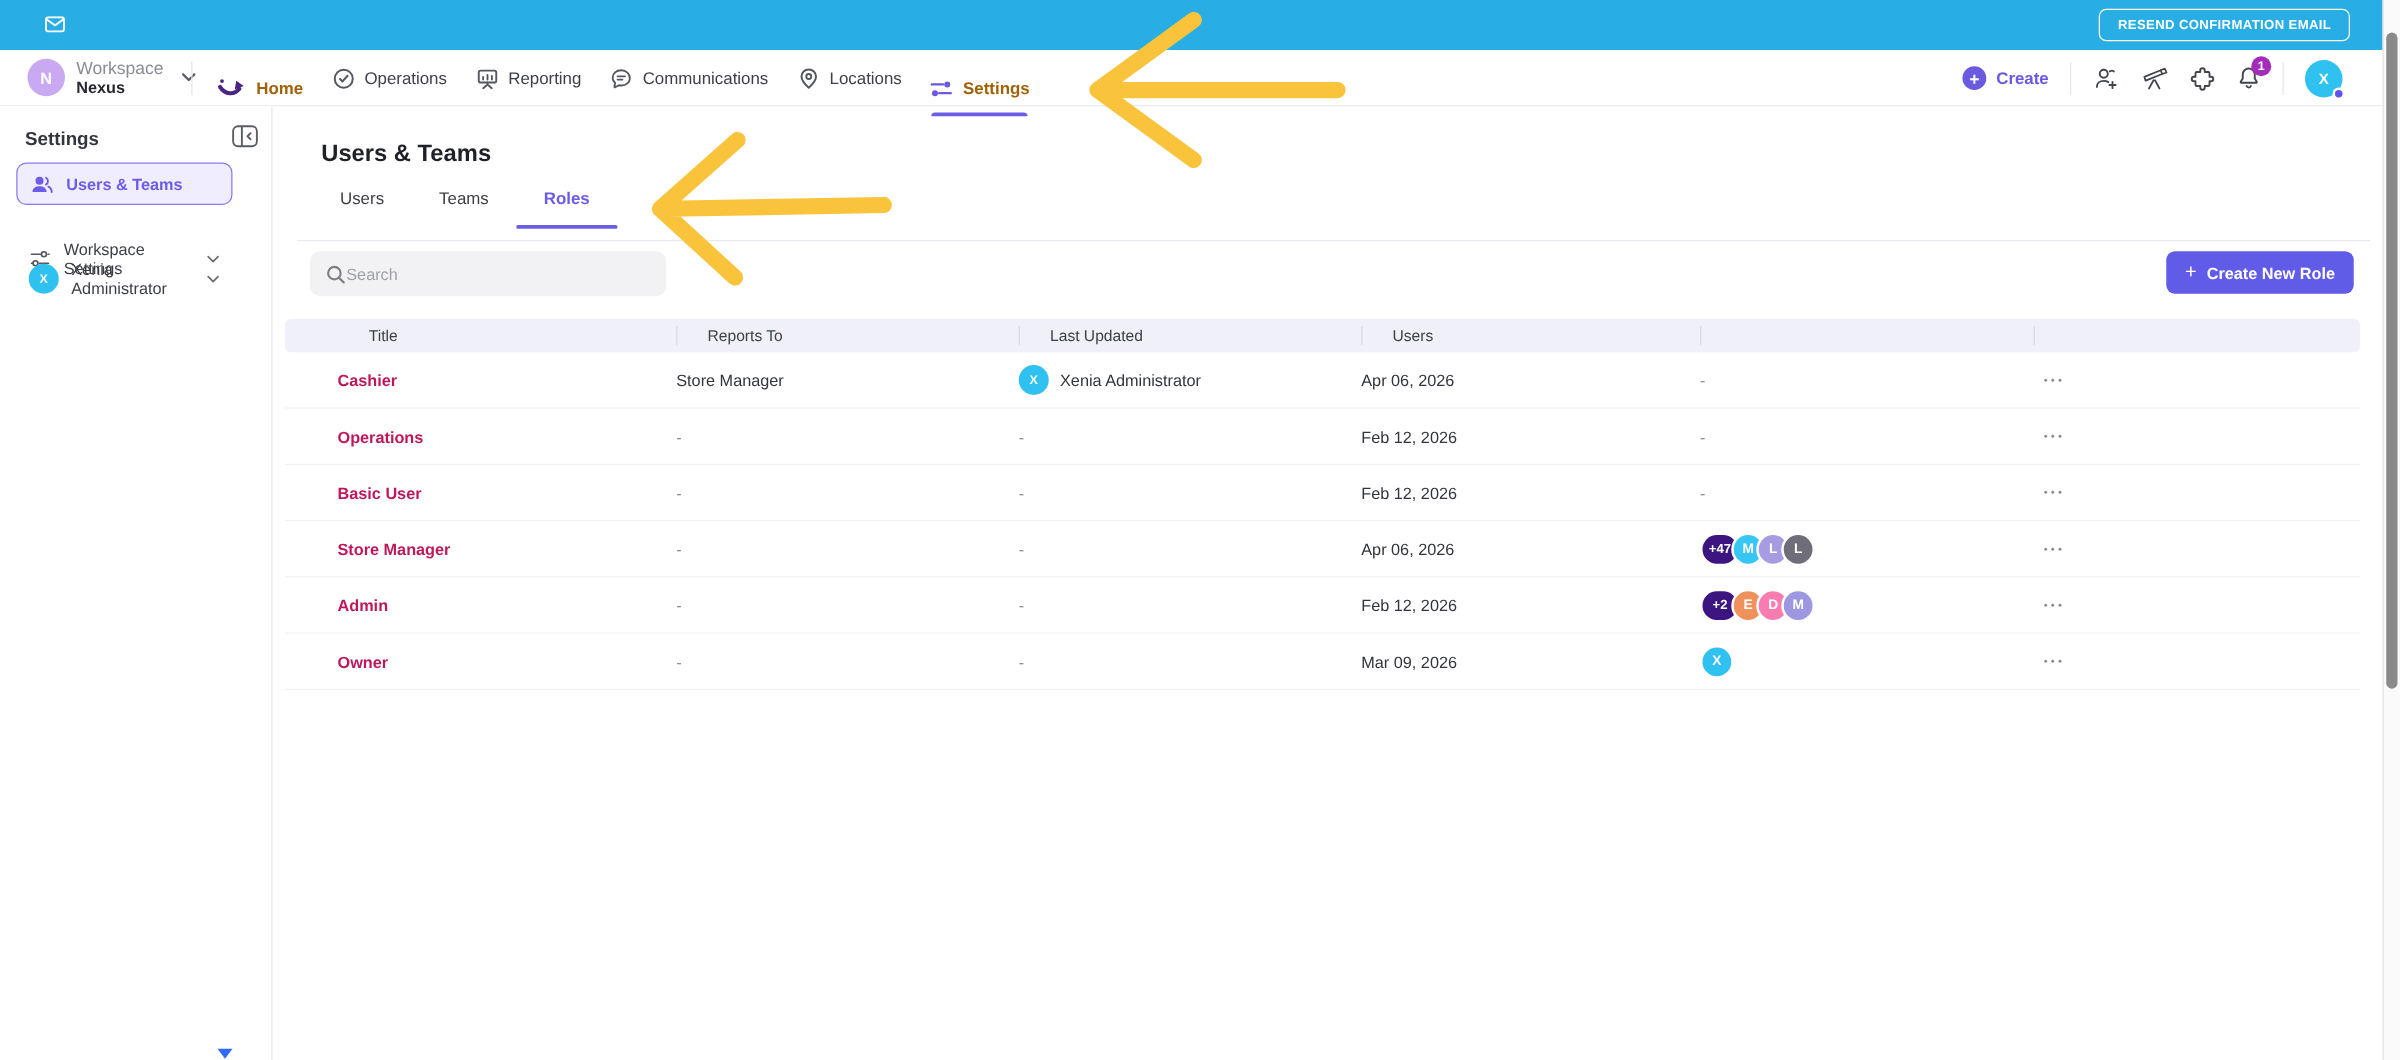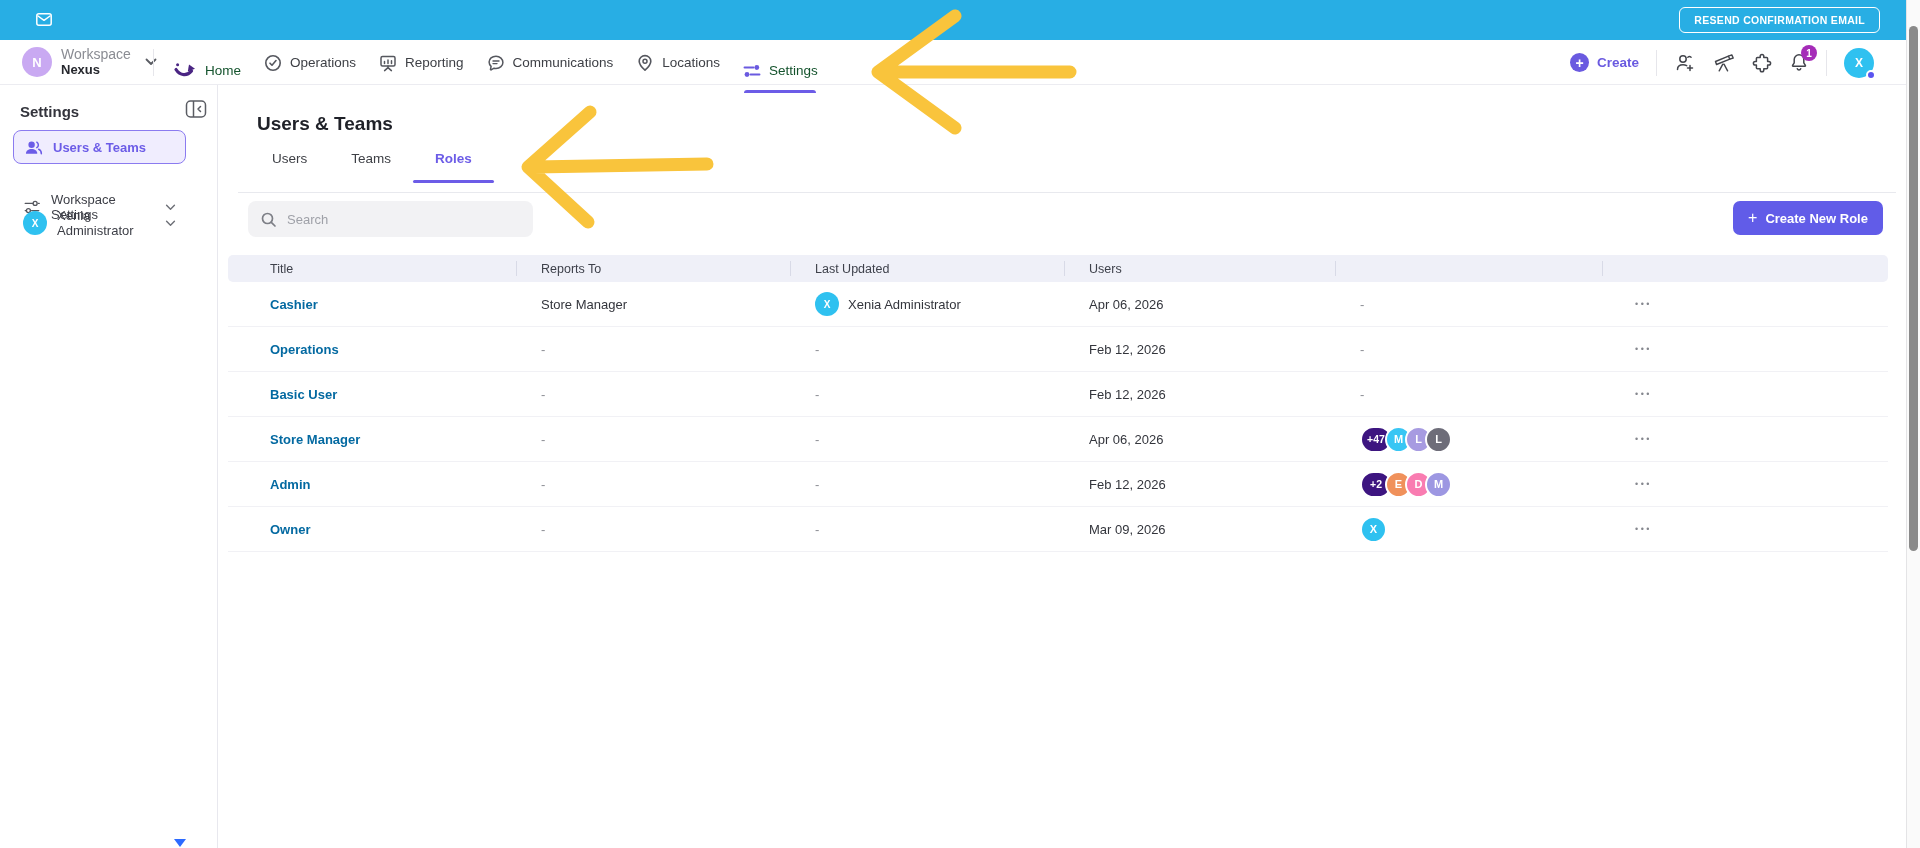--- a/index.html
+++ b/index.html
@@ -16,21 +16,21 @@
   .workspace { position:absolute; left:22px; top:7px; display:flex; align-items:center; cursor:pointer; }
   .ws-avatar { width:30px; height:30px; border-radius:50%; background:#C9A9F2; color:#fff; font-size:13px; font-weight:bold; display:flex; align-items:center; justify-content:center; }
   .ws-texts { display:flex; flex-direction:column; margin-left:9px; line-height:1.1; }
   .ws-label { font-size:14px; color:#8a8c93; }
   .ws-name { font-size:13px; font-weight:bold; color:#26282e; }
   .workspace .chev { margin-left:14px; display:flex; }
   .vsep { position:absolute; left:153px; top:9px; width:1px; height:27px; background:#E6E6EB; }
   .nav-menu { position:absolute; left:173px; top:0; height:45px; display:flex; align-items:center; gap:22px; }
   .nav-item { position:relative; height:45px; display:flex; align-items:center; gap:7px; color:#3E4046; font-size:13.5px; cursor:pointer; }
   .nav-item .nicon { display:flex; color:#55575e; }
-  .nav-item.active { color:#14532d; font-weight:normal;margin-top:16px; }
+  .nav-item.active { color:#a16207; font-weight:bold;margin-top:16px; }
   .nav-item.active .nicon { color:#6A5AE0; }
   .nav-item.underlined::after { content:""; position:absolute; left:2px; right:2px; bottom:0; height:3px; border-radius:3px 3px 0 0; background:#6C5CE7; }
   .nav-right { position:absolute; right:46px; top:0; height:45px; display:flex; align-items:center; gap:17px; }
   .create-item { display:flex; align-items:center; gap:8px; color:#6A5AE0; font-size:13.5px; font-weight:bold; cursor:pointer; }
   .plus-circle { width:19px; height:19px; border-radius:50%; background:#6A5AE0; color:#fff; font-size:14px; font-weight:bold; display:flex; align-items:center; justify-content:center; line-height:1; }
   .nav-right .vsep2 { width:1px; height:26px; background:#E6E6EB; }
   .icon-btn { position:relative; display:flex; color:#43454c; cursor:pointer; }
   .badge { position:absolute; top:-7px; right:-8px; min-width:16px; height:16px; border-radius:9px; background:#A52CB8; color:#fff; font-size:10px; font-weight:bold; display:flex; align-items:center; justify-content:center; padding:0 4px; }
   .user-avatar-top { position:relative; width:30px; height:30px; border-radius:50%; background:#2FC1F0; color:#fff; font-size:12px; font-weight:bold; display:flex; align-items:center; justify-content:center; cursor:pointer; }
   .status-dot { position:absolute; right:-2px; bottom:-2px; width:10px; height:10px; border-radius:50%; background:#5A54F0; border:2px solid #fff; }
@@ -47,38 +47,38 @@
   .sb-avatar { width:24px; height:24px; border-radius:50%; color:#fff; font-size:10px; font-weight:bold; display:flex; align-items:center; justify-content:center; flex:0 0 auto; }
   .scroll-hint { position:absolute; left:174px; bottom:1px; width:0; height:0; border-left:6px solid transparent; border-right:6px solid transparent; border-top:8px solid #2D6BFF; }
 
   
   .page-title { position:absolute; left:257px; top:113px; font-size:19px; font-weight:bold; color:#1F2128; }
   .tabs { position:absolute; left:272px; top:151px; display:flex; gap:44px; }
   .tab { position:relative; font-size:13.5px; color:#3E4046; padding-bottom:17px; cursor:pointer; }
   .tab.active { color:#6C5CE7; font-weight:bold; }
   .tab.active::after { content:""; position:absolute; left:-22px; right:-22px; bottom:0; height:3.5px; border-radius:3px; background:#6C5CE7; }
   .tabs-border { position:absolute; left:238px; top:192px; width:1658px; height:1px; background:#E8E9EE; }
-  .search-box { position:absolute; left:248px; top:201px; width:285px; height:36px; background:#F2F2F4; border-radius:8px; display:flex; align-items:center; padding:0 12px; gap:10px; color:#7d7f86; }
+  .search-box { position:absolute; left:248px; top:201px; width:285px; height:36px; background:#F2F2F4; border-radius:8px; display:flex; align-items:center; padding:0 12px; color:#7d7f86; }
   .search-input { flex:1; border:none; outline:none; background:transparent; font-family:inherit; font-size:13px; color:#3c3e46; }
   .search-input::placeholder { color:#9FA1A8; }
   .create-role-btn { position:absolute; left:1733px; top:201px; width:150px; height:34px; background:#615CE8; border:none; border-radius:7px; color:#fff; font-family:inherit; font-size:13px; font-weight:bold; display:flex; align-items:center; justify-content:center; gap:8px; cursor:pointer; }
   .create-role-btn .plus-glyph { font-size:16px; font-weight:normal; line-height:1; }
 
   
   .table { position:absolute; left:228px; top:255px; width:1660px; }
   .thead, .trow { display:grid; grid-template-columns:288px 274px 274px 271px 273px 1fr; align-items:center; }
-  .thead { height:27px; background:#EFF0F8; border-radius:5px; font-size:12.5px; color:#3e414b; }
+  .thead { height:27px; background:#EFF0F8; border-radius:5px; font-size:12.5px; color:#3e414b;padding-left:25px; }
   .hcell { position:relative; padding-left:25px; height:27px; display:flex; align-items:center; }
   .hcell:first-child { padding-left:42px; }
   .hcell:not(:first-child)::before { content:""; position:absolute; left:0; top:6px; bottom:6px; width:1px; background:#D8DAE7; }
   .hcell:last-child::after { content:""; position:absolute; right:5px; top:6px; bottom:6px; width:1px; background:#D8DAE7; }
   .trow { height:45px; border-bottom:1px solid #F1F1F5; background:#fff; }
   .cell { padding-left:25px; display:flex; align-items:center; font-size:13px; color:#33353c; }
   .cell:first-child { padding-left:42px; }
-  .cell .role-title { font-weight:bold; color:#0369a1; font-size:13px; }
+  .cell .role-title { font-weight:bold; color:#be185d; font-size:13px; }
   .dash { color:#8C8E95; }
   .cb-name { margin-left:9px; color:#33353c; }
   .avatar { width:27px; height:27px; border-radius:50%; border:2px solid #fff; color:#fff; font-size:11px; font-weight:bold; display:inline-flex; align-items:center; justify-content:center; margin-left:-7px; position:relative; flex:0 0 auto; }
   .avatar:first-child { margin-left:0; }
   .avatar.pill { width:auto; min-width:32px; padding:0 5px; border-radius:14px; font-size:10.5px; }
   .avatar.sm { width:24px; height:24px; border:none; margin-left:0; font-size:10px; }
   .dots { color:#85878e; font-size:9px; letter-spacing:2.5px; cursor:pointer; padding:6px 2px; }
 
   
   .arrows { position:absolute; left:0; top:0; z-index:40; pointer-events:none; }

